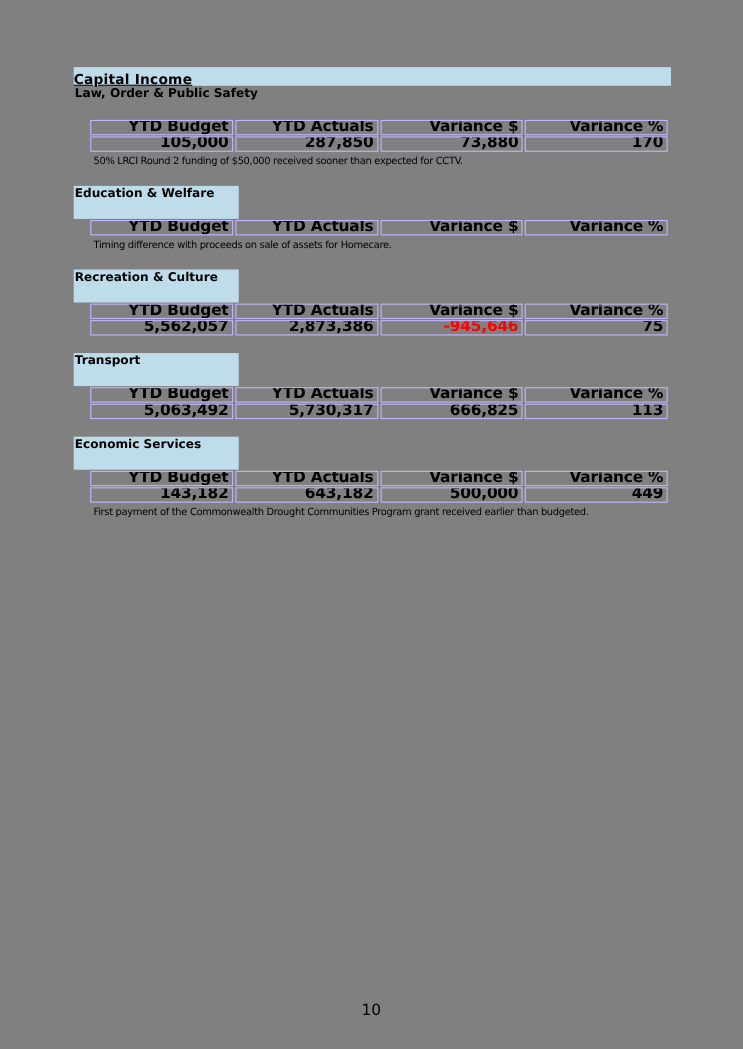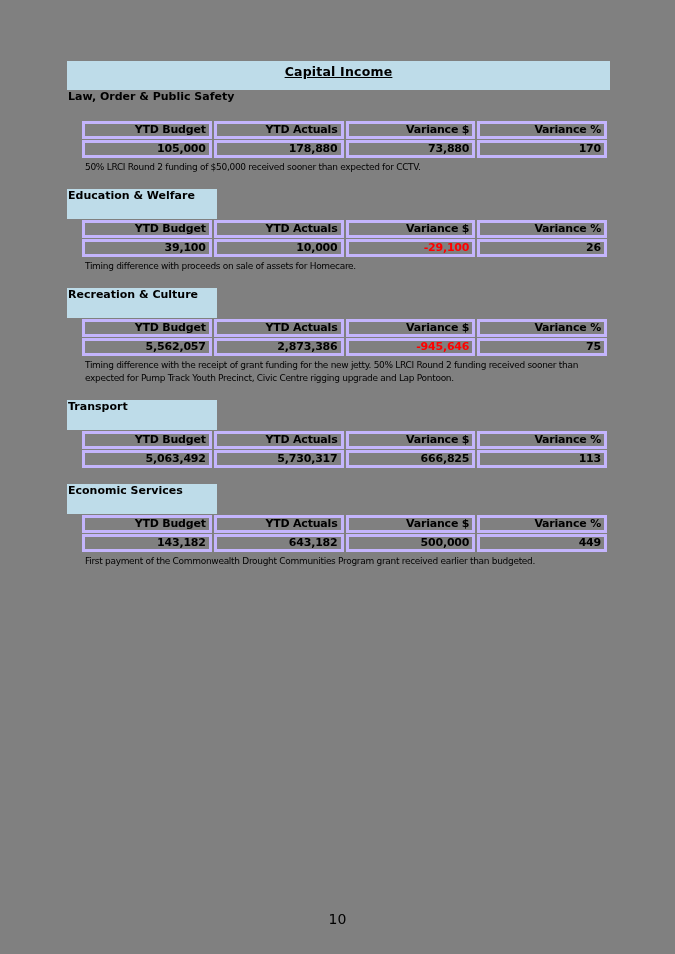--- a/index.html
+++ b/index.html
@@ -8,22 +8,22 @@
     background:#808080;
     font-family:"DejaVu Sans","Liberation Sans",sans-serif;
     color:#000;
     position:relative;
     overflow:hidden;
   }
   .sheet { position:absolute; left:67px; top:61px; width:543px; }
 
   .title-band {
     background:#BEDCE9;
-    height:29px;
-    text-align:center;
+    height:17px;
+    text-align:left;
   }
   .title-text {
     font-size:12.5px;
     font-weight:bold;
     text-decoration:underline;
     line-height:17px;
     letter-spacing:0.2px;
   }
 
   .section { margin-bottom:15px; }
@@ -39,23 +39,23 @@
   .section-header.banded { background:#BEDCE9; }
 
   table.vtable {
     margin-left:13px;
     width:529px;
     border-collapse:separate;
     border-spacing:2px 1px;
     table-layout:fixed;
   }
   table.vtable td {
-    border:3px solid #c4b5fd;
+    border:1px solid #c4b5fd;
     text-align:right;
-    font-size:11px;
+    font-size:14px;
     font-weight:bold;
     padding:0 3px 1px 0;
     height:12px;
     line-height:11px;
     letter-spacing:-0.2px;
     overflow:hidden;
     white-space:nowrap;
   }
   td.neg { color:#FF0000; }
 
@@ -92,44 +92,38 @@
     <table class="vtable">
       <tbody>
           <tr>
         <td>YTD Budget</td>
         <td>YTD Actuals</td>
         <td>Variance $</td>
         <td>Variance %</td>
       </tr>
       <tr>
         <td>105,000</td>
-        <td>178,880</td>
+        <td>287,850</td>
         <td>73,880</td>
         <td>170</td>
       </tr>
     </tbody>
       </table>
     <div class="note">50% LRCI Round 2 funding of $50,000 received sooner than expected for CCTV.</div>
   </div>
 
   <div class="section">
     <div class="section-header banded">Education &amp; Welfare</div>
     <table class="vtable">
       <tbody>
           <tr>
         <td>YTD Budget</td>
         <td>YTD Actuals</td>
         <td>Variance $</td>
         <td>Variance %</td>
-      </tr>
-      <tr>
-        <td>39,100</td>
-        <td>10,000</td>
-        <td class="neg">-29,100</td>
-        <td>26</td>
       </tr>
     </tbody>
       </table>
     <div class="note">Timing difference with proceeds on sale of assets for Homecare.</div>
   </div>
 
   <div class="section">
     <div class="section-header banded">Recreation &amp; Culture</div>
     <table class="vtable">
       <tbody>
@@ -140,21 +134,20 @@
         <td>Variance %</td>
       </tr>
       <tr>
         <td>5,562,057</td>
         <td>2,873,386</td>
         <td class="neg">-945,646</td>
         <td>75</td>
       </tr>
     </tbody>
       </table>
-    <div class="note">Timing difference with the receipt of grant funding for the new jetty. 50% LRCI Round 2 funding received sooner than expected for Pump Track Youth Precinct, Civic Centre rigging upgrade and Lap Pontoon.</div>
   </div>
 
   <div class="section">
     <div class="section-header banded">Transport</div>
     <table class="vtable">
       <tbody>
           <tr>
         <td>YTD Budget</td>
         <td>YTD Actuals</td>
         <td>Variance $</td>

